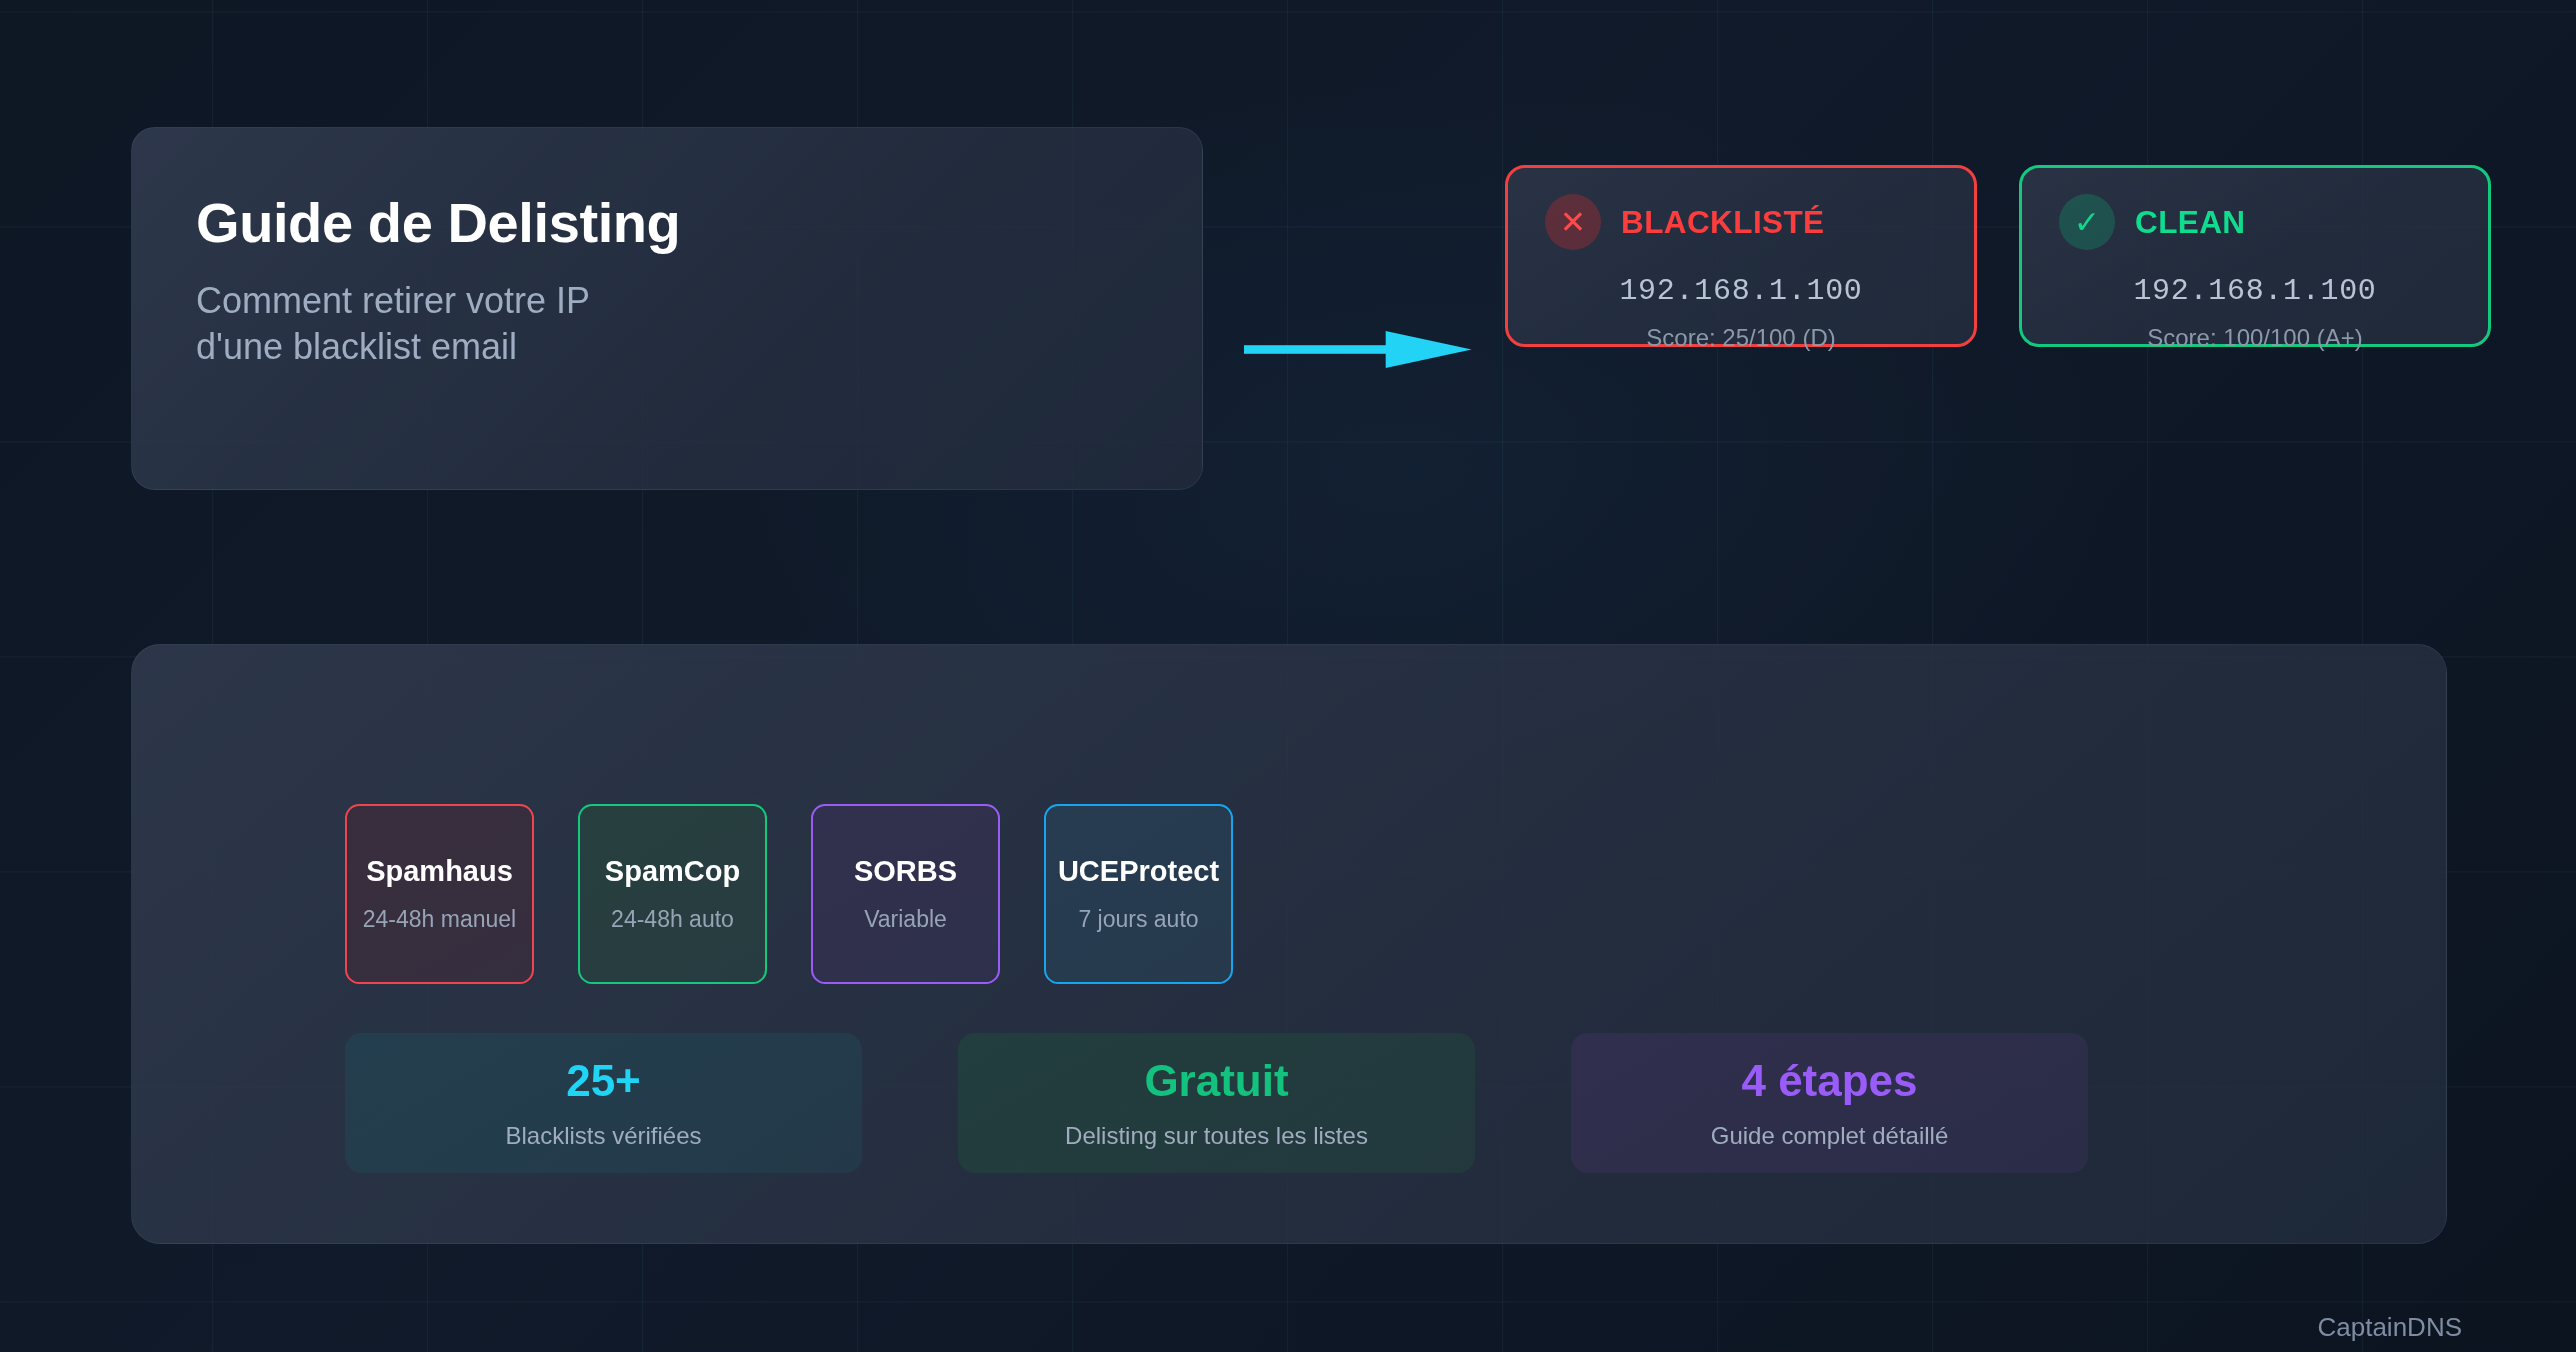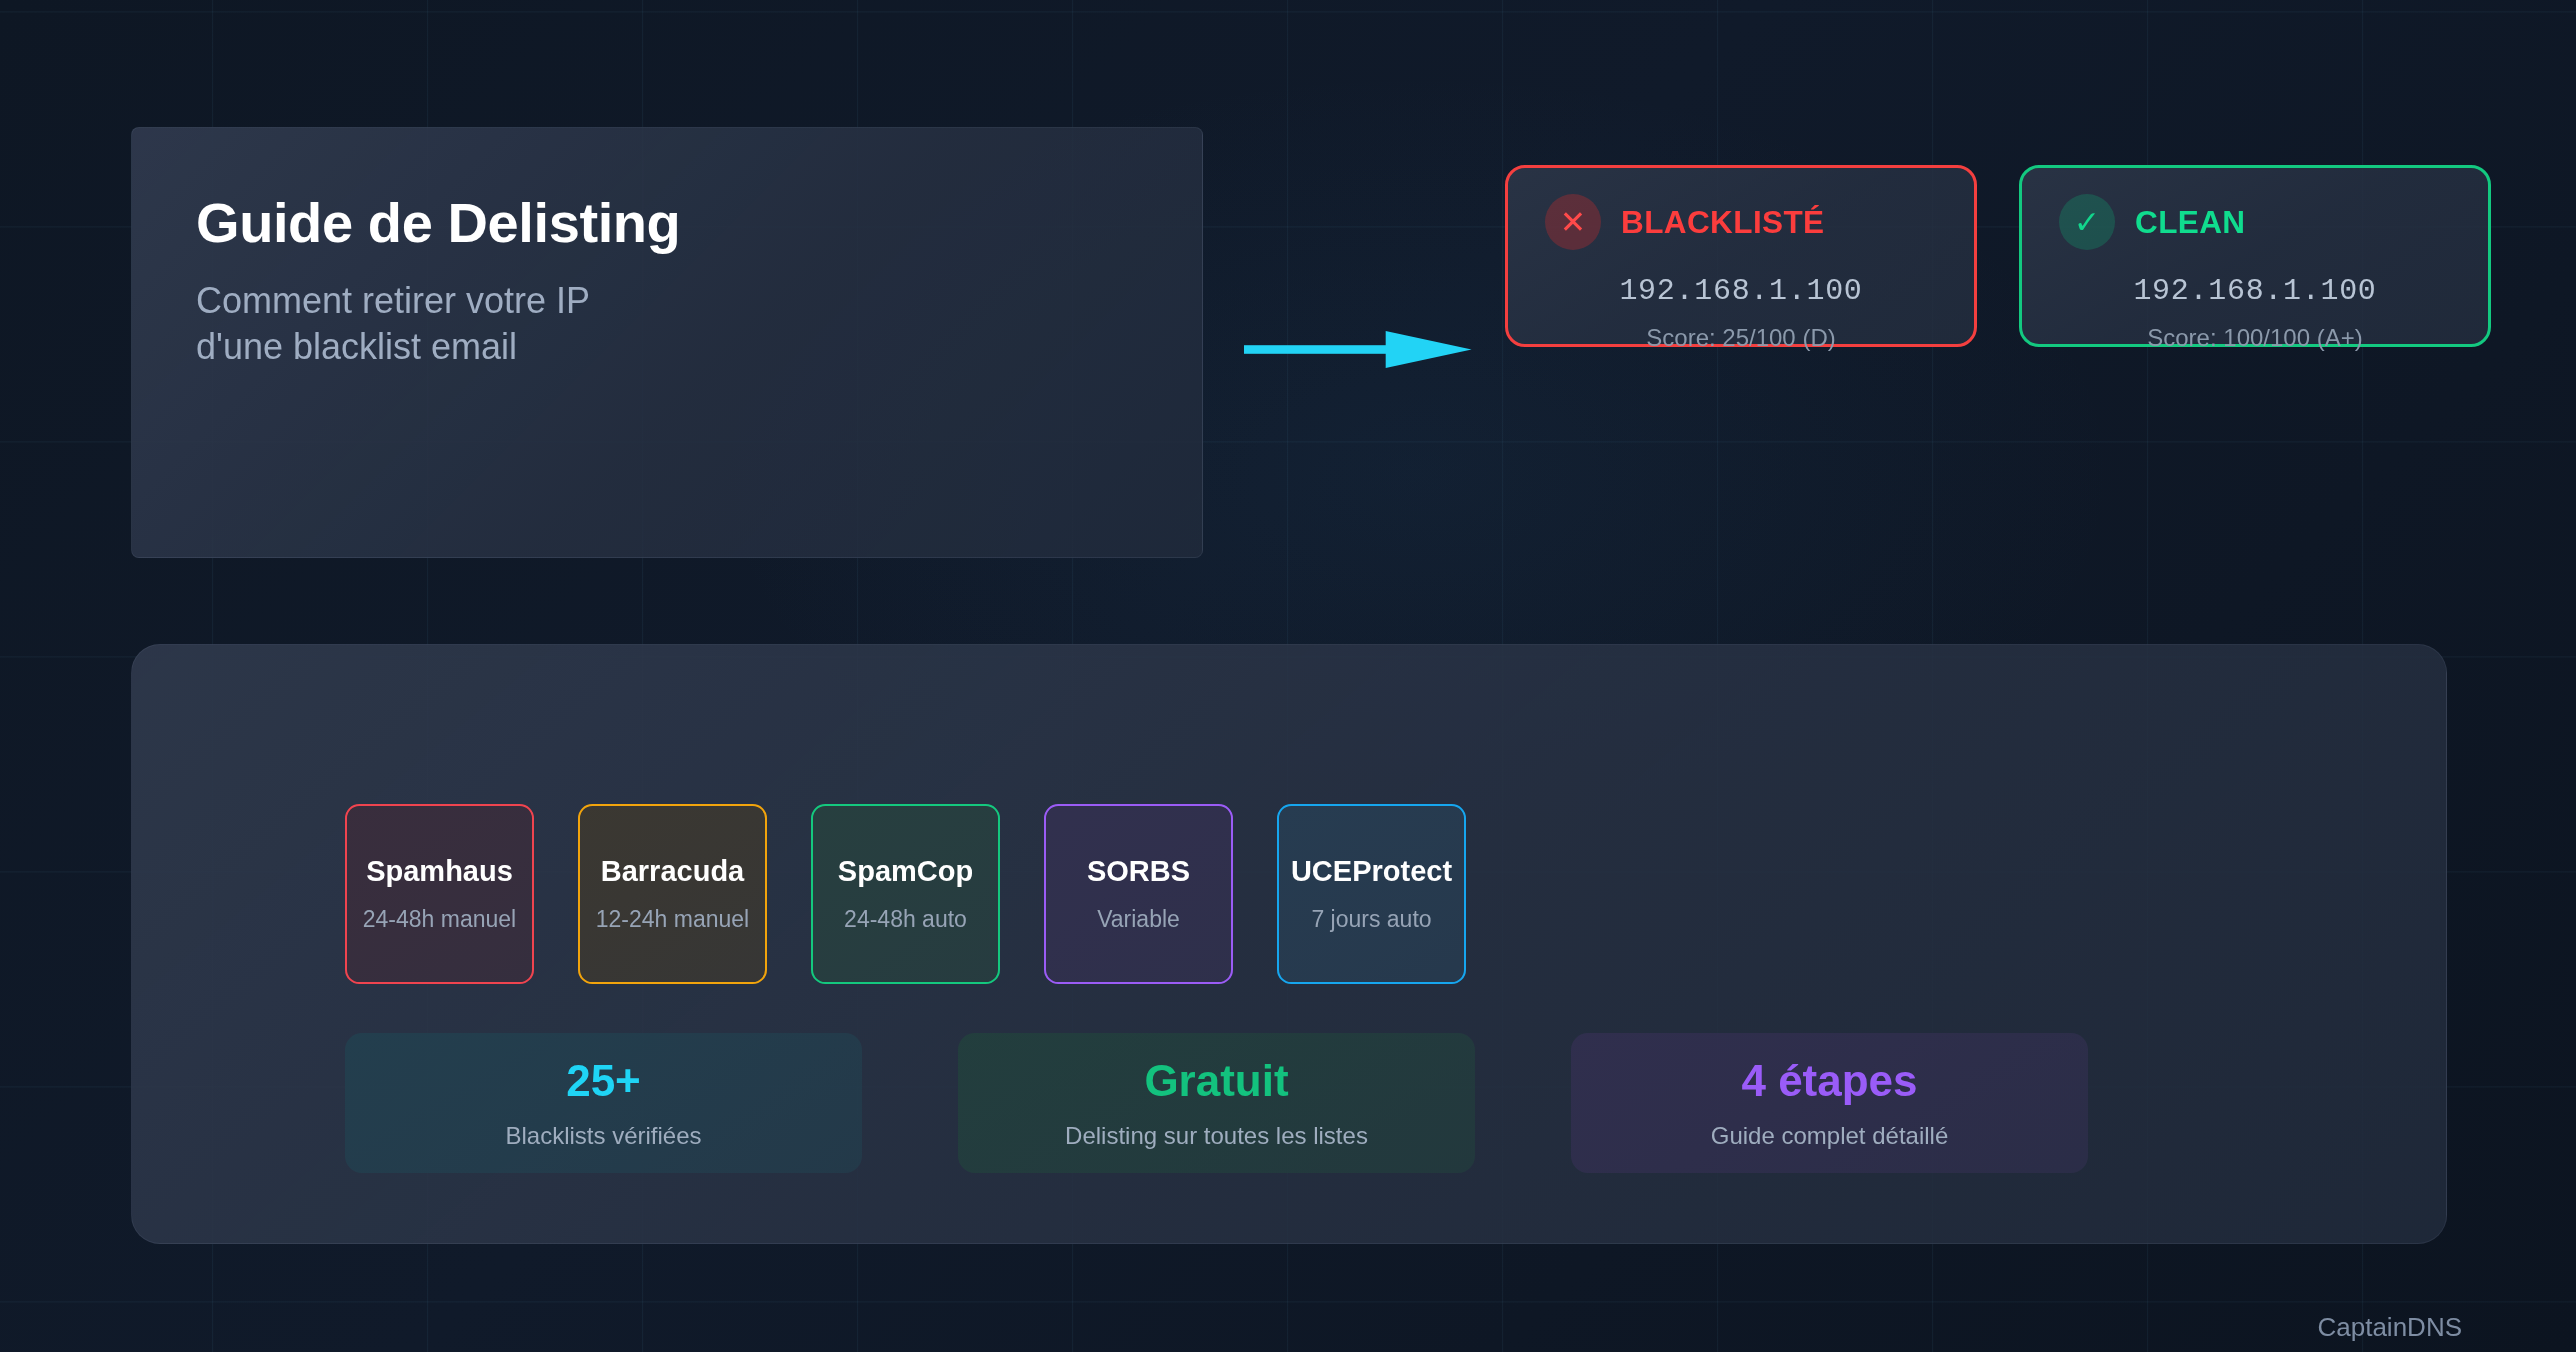--- a/index.html
+++ b/index.html
@@ -25,22 +25,22 @@
     pointer-events:none;
   }
   #glow{
     position:absolute; inset:0;
     background:radial-gradient(1002px 572px at 55% 35%, rgba(40,90,130,.10), transparent 70%);
     pointer-events:none;
   }
 
   
   .hero{
-    position:absolute; left:131px; top:127px; width:1072px; height:431px;
-    border-radius:8px;
+    position:absolute; left:131px; top:127px; width:1072px; height:363px;
+    border-radius:24px;
     background:linear-gradient(135deg, rgba(48,58,78,.92) 0%, rgba(38,48,66,.86) 55%, rgba(33,43,60,.84) 100%);
     border:0.7px solid rgba(150,170,200,.10);
   }
   .hero h1{
     position:absolute; left:64px; top:62px;
     font-size:56px; font-weight:700; color:#ffffff; letter-spacing:-0.4px;
     white-space:nowrap;
   }
   .hero .sub{
     position:absolute; left:64px; top:150px;
@@ -157,24 +157,20 @@
     <div class="sc-score">Score: 100/100 (A+)</div>
   </div>
 
   <div class="panel">
 
     <div class="providers">
       <div class="prov" style="border-color: rgb(240, 68, 79); background: linear-gradient(150deg, rgba(58, 45, 60, 0.933) 0%, rgba(58, 45, 60, 0.733) 100%);">
         <div class="pname">Spamhaus</div>
         <div class="pdelay">24-48h manuel</div>
       </div>
-      <div class="prov" style="border-color: rgb(242, 164, 12); background: linear-gradient(150deg, rgba(60, 56, 48, 0.933) 0%, rgba(60, 56, 48, 0.733) 100%);">
-        <div class="pname">Barracuda</div>
-        <div class="pdelay">12-24h manuel</div>
-      </div>
       <div class="prov" style="border-color: rgb(20, 200, 126); background: linear-gradient(150deg, rgba(39, 64, 63, 0.933) 0%, rgba(39, 64, 63, 0.733) 100%);">
         <div class="pname">SpamCop</div>
         <div class="pdelay">24-48h auto</div>
       </div>
       <div class="prov" style="border-color: rgb(155, 92, 246); background: linear-gradient(150deg, rgba(50, 48, 79, 0.933) 0%, rgba(50, 48, 79, 0.733) 100%);">
         <div class="pname">SORBS</div>
         <div class="pdelay">Variable</div>
       </div>
       <div class="prov" style="border-color: rgb(22, 166, 239); background: linear-gradient(150deg, rgba(39, 61, 82, 0.933) 0%, rgba(39, 61, 82, 0.733) 100%);">
         <div class="pname">UCEProtect</div>

